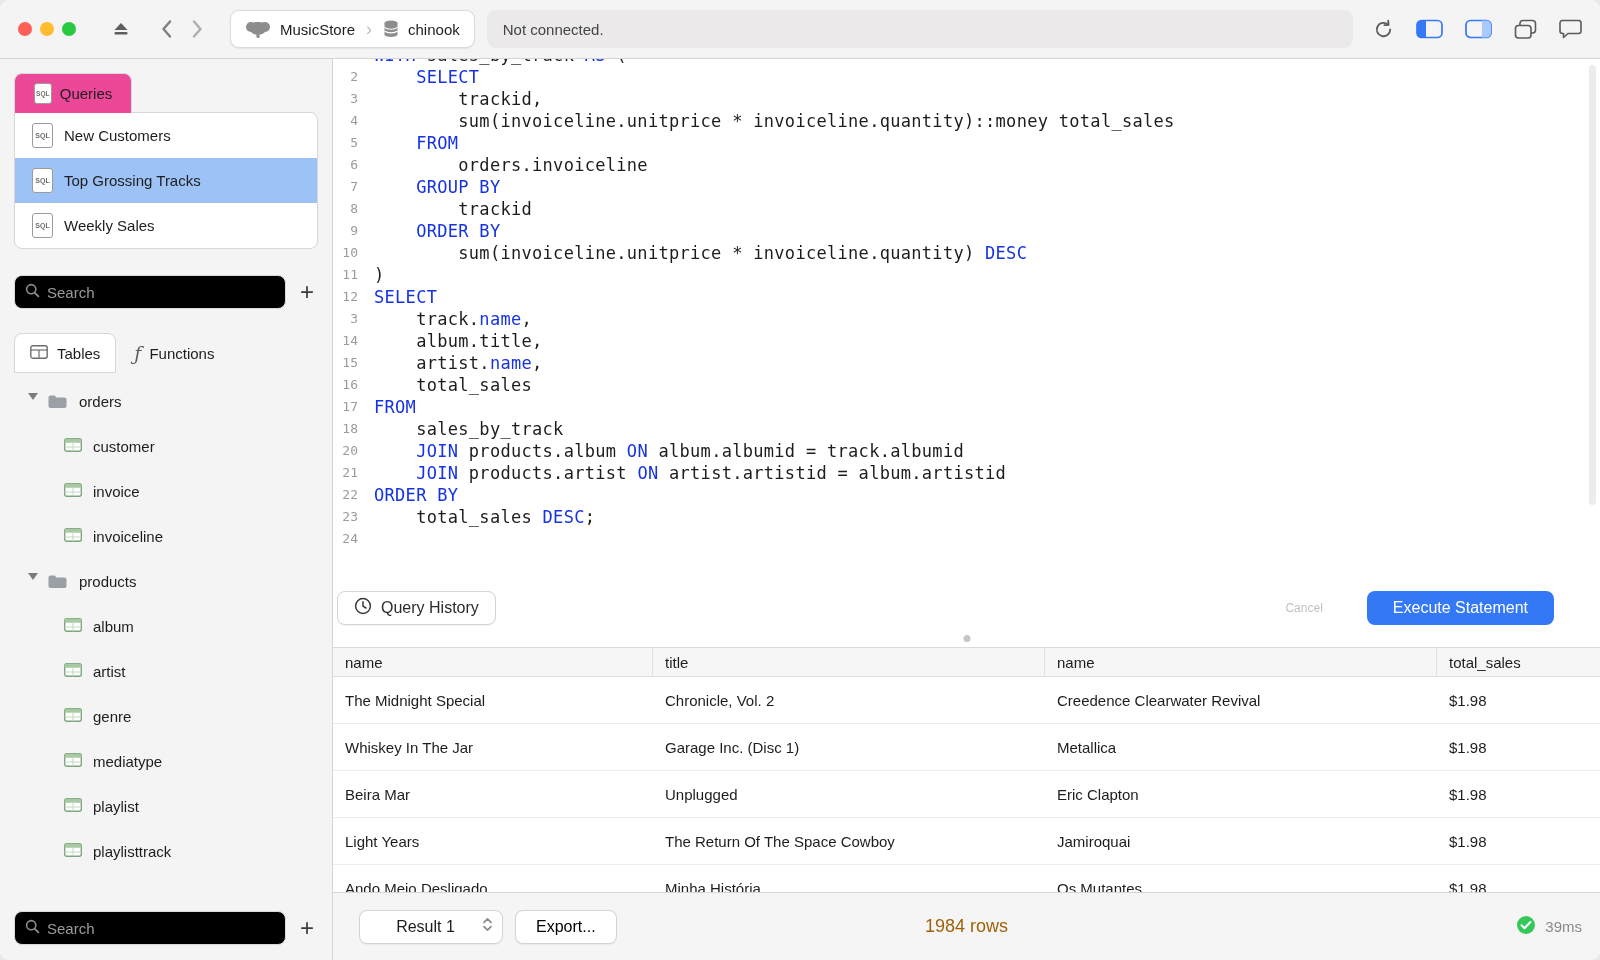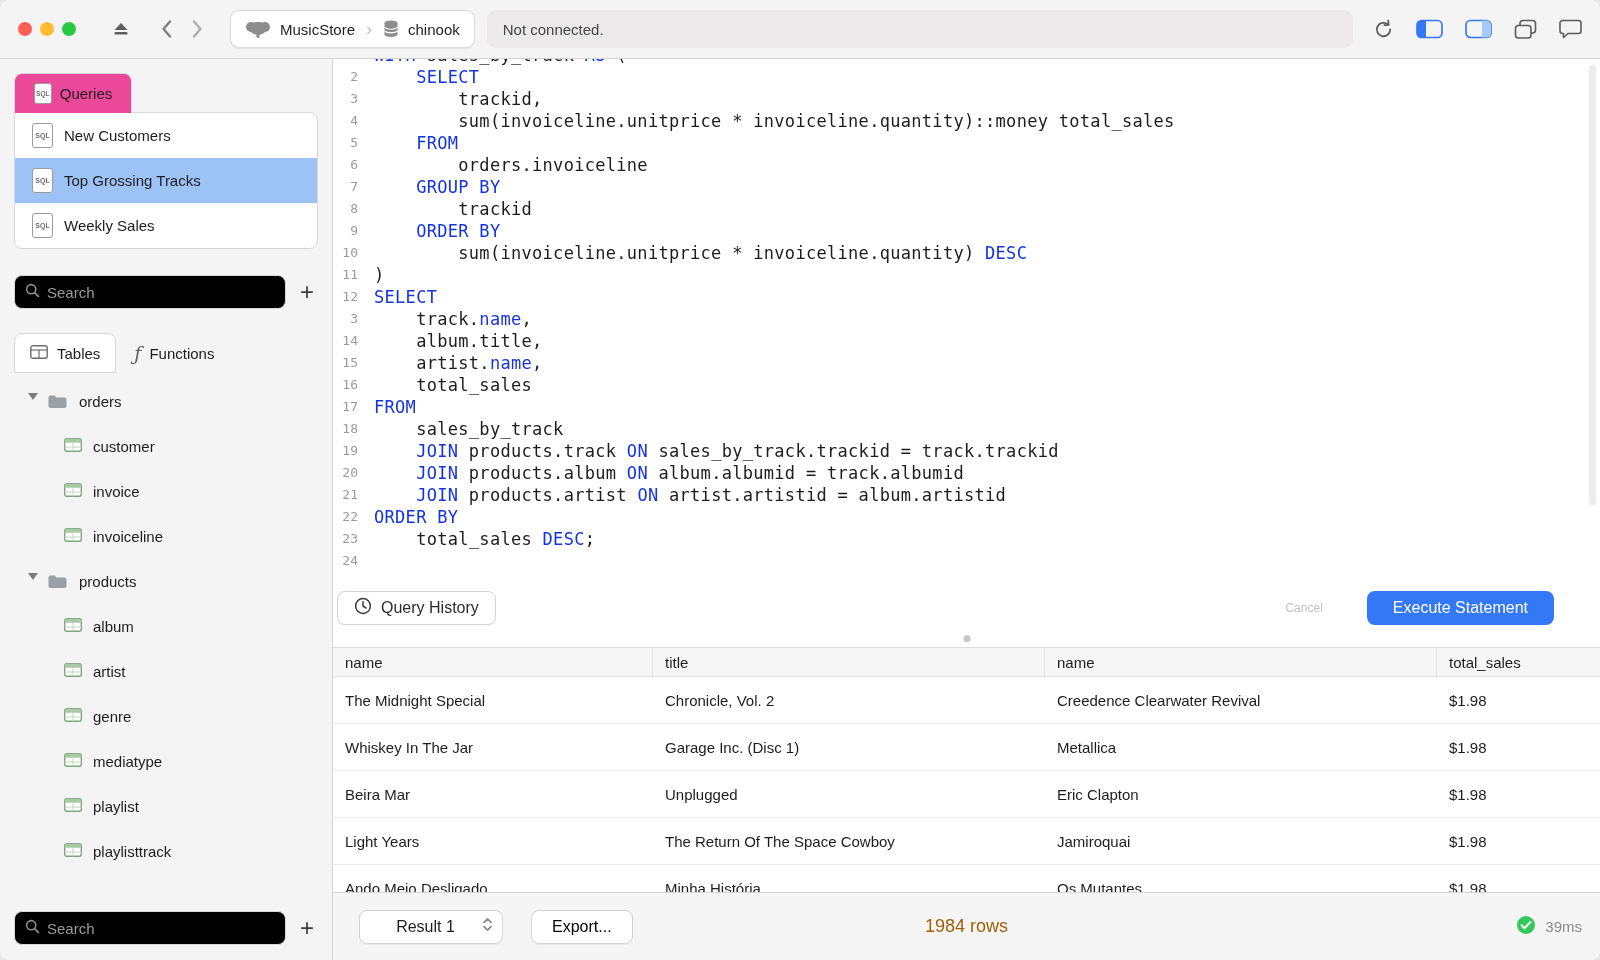--- a/index.html
+++ b/index.html
@@ -100,21 +100,21 @@
     border-bottom:1px solid #ececec;font-size:15px}
   .tcell{display:flex;align-items:center;padding-left:12px;overflow:hidden;white-space:nowrap}
 
   
   .statusbar{height:68px;flex:0 0 auto;background:#f6f5f5;border-top:1px solid #d8d7d7;
     display:flex;align-items:center;padding:0 18px;position:relative}
   .result-select{width:144px;height:34px;margin-left:8px;background:#fff;border:1px solid #d5d4d4;
     border-radius:8px;display:flex;align-items:center;padding:0 9px;font-size:16px;
     box-shadow:0 .5px 1px rgba(0,0,0,.05)}
   .result-select .lbl{flex:1;text-align:center}
-  .export-btn{height:34px;margin-left:28px;background:#fff;border:1px solid #d5d4d4;border-radius:8px;
+  .export-btn{height:34px;margin-left:12px;background:#fff;border:1px solid #d5d4d4;border-radius:8px;
     padding:0 20px;font-size:16px;display:flex;align-items:center;box-shadow:0 .5px 1px rgba(0,0,0,.05)}
   .rowcount{position:absolute;left:50%;transform:translateX(-50%);color:#a16207;font-size:18px}
   .perf{margin-left:auto;display:flex;align-items:center;gap:9px;color:#8a8a8a;font-size:15px}
 </style>
 </head>
 <body>
 
 <div class="window">
 
   <div class="titlebar">
@@ -381,21 +381,20 @@
             <div class="code-row"><div class="gutter">9</div><div class="code-text"><span>    </span><span class="kw">ORDER BY</span></div></div>
             <div class="code-row"><div class="gutter">10</div><div class="code-text"><span>        sum(invoiceline.unitprice * invoiceline.quantity) </span><span class="kw">DESC</span></div></div>
             <div class="code-row"><div class="gutter">11</div><div class="code-text"><span>)</span></div></div>
             <div class="code-row"><div class="gutter">12</div><div class="code-text"><span class="kw">SELECT</span></div></div>
             <div class="code-row"><div class="gutter">3</div><div class="code-text"><span>    track.</span><span class="kw">name</span><span>,</span></div></div>
             <div class="code-row"><div class="gutter">14</div><div class="code-text"><span>    album.title,</span></div></div>
             <div class="code-row"><div class="gutter">15</div><div class="code-text"><span>    artist.</span><span class="kw">name</span><span>,</span></div></div>
             <div class="code-row"><div class="gutter">16</div><div class="code-text"><span>    total_sales</span></div></div>
             <div class="code-row"><div class="gutter">17</div><div class="code-text"><span class="kw">FROM</span></div></div>
             <div class="code-row"><div class="gutter">18</div><div class="code-text"><span>    sales_by_track</span></div></div>
-            <div class="code-row"><div class="gutter">19</div><div class="code-text"><span>    </span><span class="kw">JOIN</span><span> products.track </span><span class="kw">ON</span><span> sales_by_track.trackid = track.trackid</span></div></div>
             <div class="code-row"><div class="gutter">20</div><div class="code-text"><span>    </span><span class="kw">JOIN</span><span> products.album </span><span class="kw">ON</span><span> album.albumid = track.albumid</span></div></div>
             <div class="code-row"><div class="gutter">21</div><div class="code-text"><span>    </span><span class="kw">JOIN</span><span> products.artist </span><span class="kw">ON</span><span> artist.artistid = album.artistid</span></div></div>
             <div class="code-row"><div class="gutter">22</div><div class="code-text"><span class="kw">ORDER BY</span></div></div>
             <div class="code-row"><div class="gutter">23</div><div class="code-text"><span>    total_sales </span><span class="kw">DESC</span><span>;</span></div></div>
             <div class="code-row"><div class="gutter">24</div><div class="code-text"><span></span></div></div>
           </div>
         <div class="vscroll"></div>
       </div>
 
       <div class="actions">

